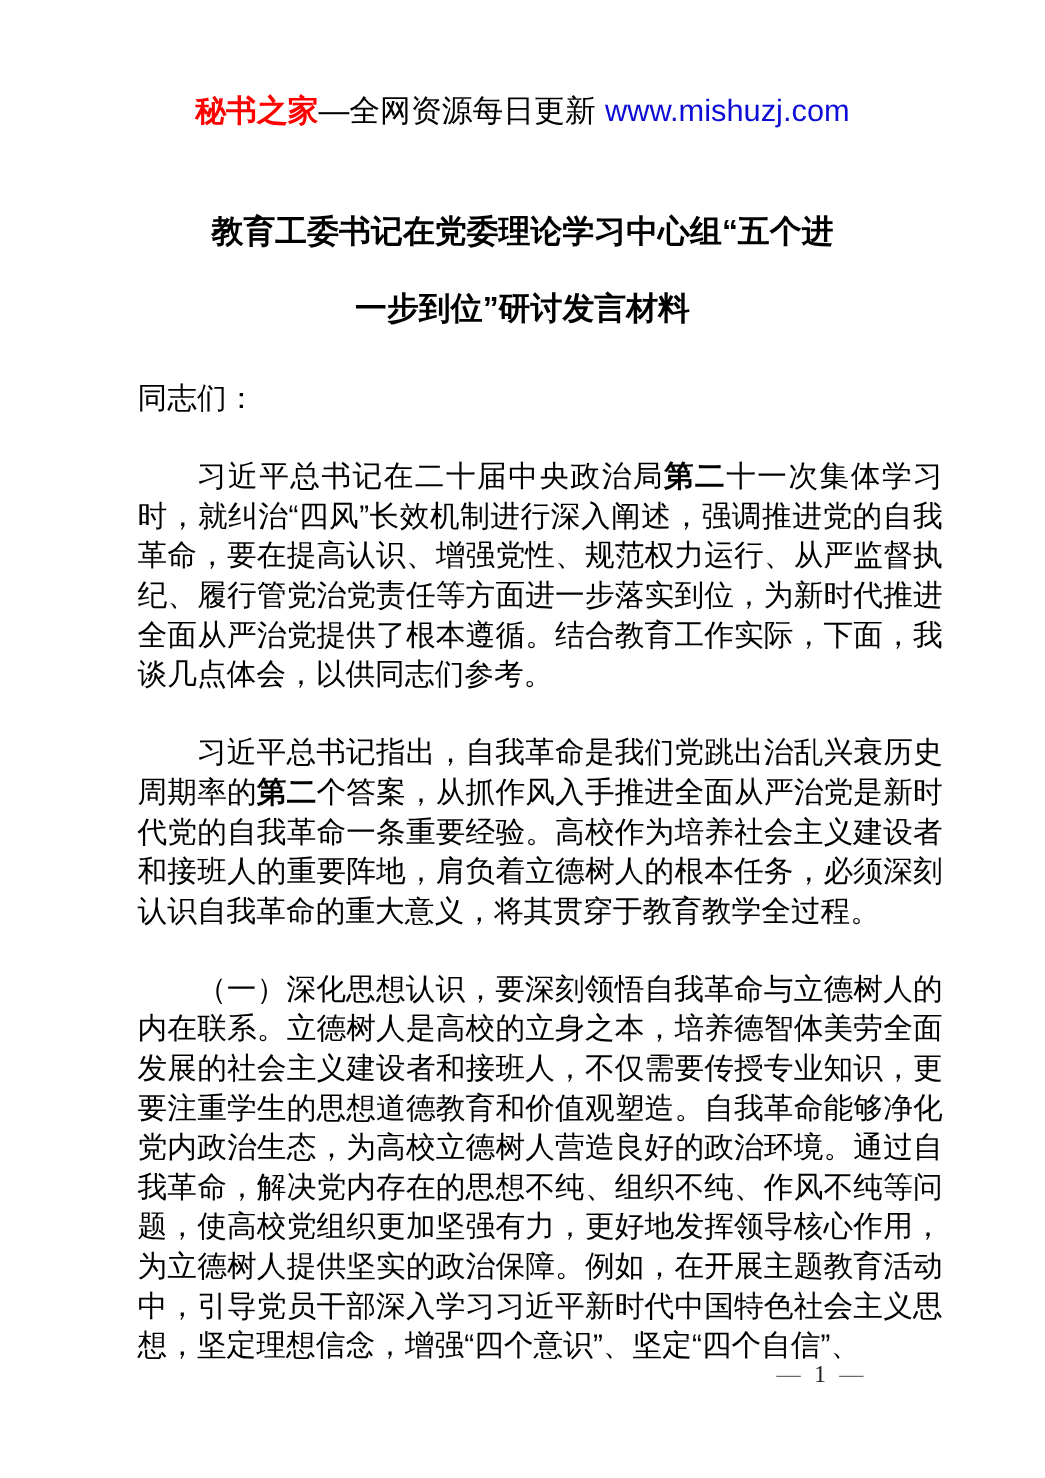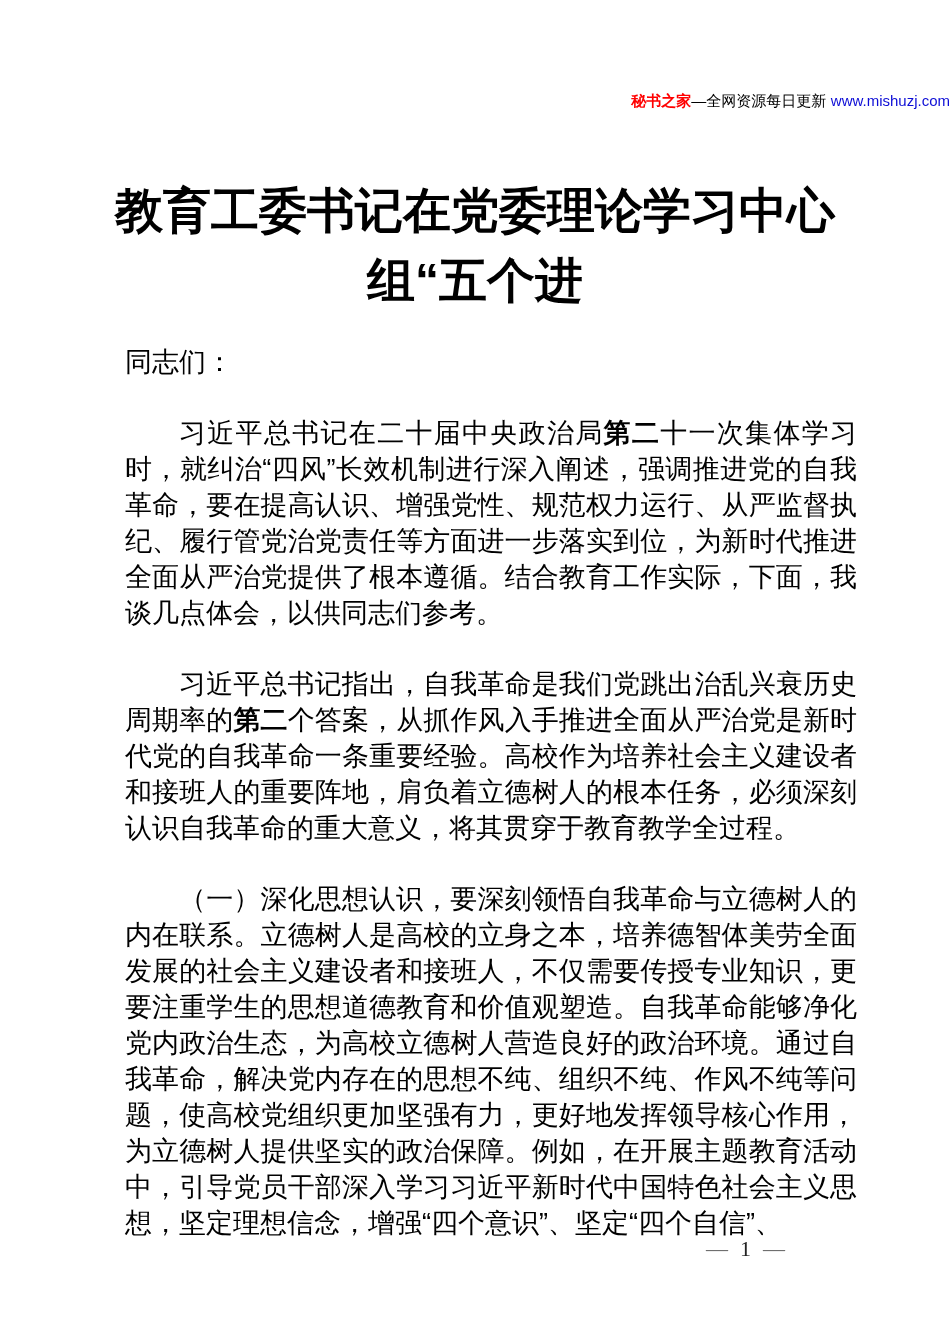--- a/index.html
+++ b/index.html
@@ -14,39 +14,39 @@
     background: #ffffff;
     overflow: hidden;
     font-family: "Liberation Sans", "DejaVu Sans", sans-serif;
     color: #000000;
   }
   .site-header {
     position: absolute;
     top: 86px;
     left: 0;
     width: 100%;
-    text-align: right;
-    font-size: 15px;
+    text-align: center;
+    font-size: 28px;
     line-height: 30px;
     white-space: nowrap;
   }
   .site-header .brand {
     font-weight: bold;
   }
   .site-header .url {
     margin-left: 0.3em;
   }
   .doc-title {
     position: absolute;
     top: 176px;
     left: 60px;
     right: 60px;
     margin: 0;
     text-align: center;
-    font-size: 48px;
+    font-size: 29px;
     line-height: 70px;
     font-weight: bold;
     color: #000000;
   }
   .doc-title .title-line {
     display: block;
   }
   .doc-body {
     position: absolute;
     top: 344px;
@@ -95,20 +95,21 @@
 <body>
 
 <div class="page">
 
   <div class="site-header">
     <span class="brand" style="color: rgb(255, 0, 0);">秘书之家</span><span class="tagline" style="color: rgb(0, 0, 0);">—全网资源每日更新</span><span class="url" style="color: rgb(13, 13, 214);">www.mishuzj.com</span>
   </div>
 
   <h1 class="doc-title">
     <span class="title-line">教育工委书记在党委理论学习中心组“五个进</span>
+    <span class="title-line">一步到位”研讨发言材料</span>
   </h1>
 
   <div class="doc-body" id="doc-body">
       <p class=""><span>同志们：</span></p>
       <p class="indent"><span>习近平总书记在二十届中央政治局</span><span class="bold">第二</span><span>十一次集体学习时，就纠治“四风”长效机制进行深入阐述，强调推进党的自我革命，要在提高认识、增强党性、规范权力运行、从严监督执纪、履行管党治党责任等方面进一步落实到位，为新时代推进全面从严治党提供了根本遵循。结合教育工作实际，下面，我谈几点体会，以供同志们参考。</span></p>
       <p class="indent"><span>习近平总书记指出，自我革命是我们党跳出治乱兴衰历史周期率的</span><span class="bold">第二</span><span>个答案，从抓作风入手推进全面从严治党是新时代党的自我革命一条重要经验。高校作为培养社会主义建设者和接班人的重要阵地，肩负着立德树人的根本任务，必须深刻认识自我革命的重大意义，将其贯穿于教育教学全过程。</span></p>
       <p class="indent"><span>（一）深化思想认识，要深刻领悟自我革命与立德树人的内在联系。立德树人是高校的立身之本，培养德智体美劳全面发展的社会主义建设者和接班人，不仅需要传授专业知识，更要注重学生的思想道德教育和价值观塑造。自我革命能够净化党内政治生态，为高校立德树人营造良好的政治环境。通过自我革命，解决党内存在的思想不纯、组织不纯、作风不纯等问题，使高校党组织更加坚强有力，更好地发挥领导核心作用，为立德树人提供坚实的政治保障。例如，在开展主题教育活动中，引导党员干部深入学习习近平新时代中国特色社会主义思想，坚定理想信念，增强“四个意识”、坚定“四个自信”、</span></p>
     </div>
 
   <div class="page-number">

